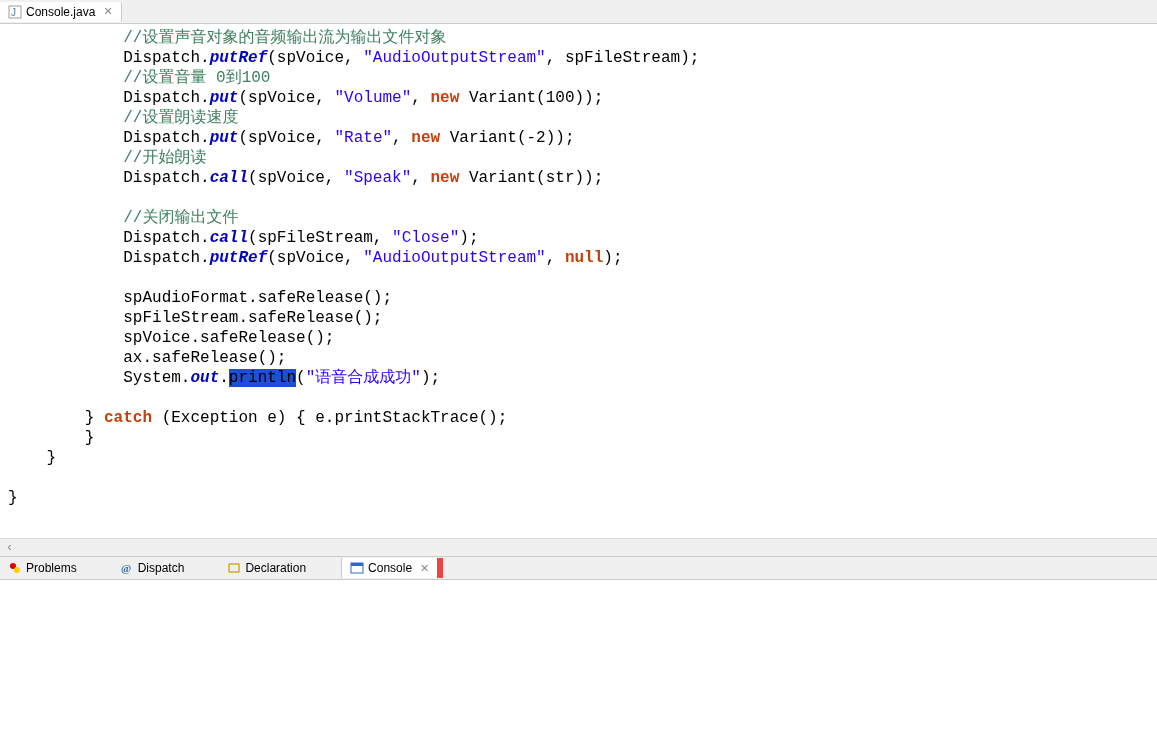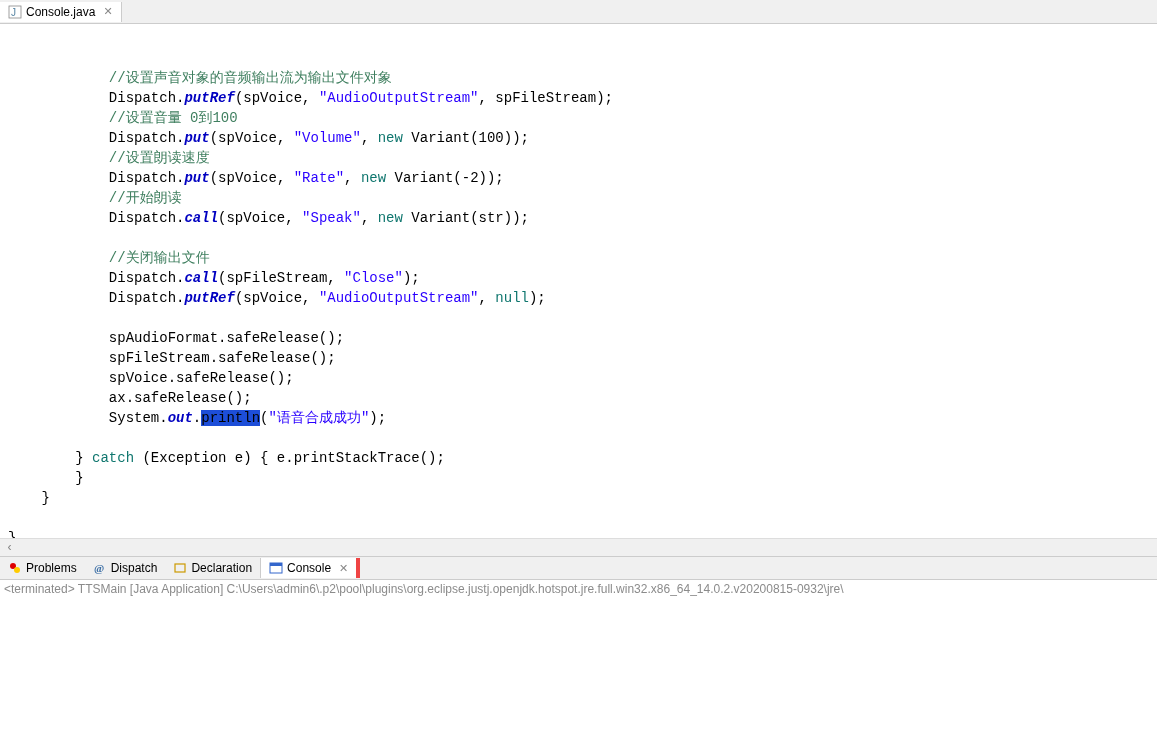--- a/index.html
+++ b/index.html
@@ -57,25 +57,24 @@
       border-right: 1px solid #e8e8e8;
       user-select: none;
       line-height: 20px;
       font-size: 14px;
       min-width: 28px;
     }
     .code {
       padding: 4px 0 4px 8px;
       line-height: 20px;
       white-space: pre;
-      font-size: 14px;
-      margin-top: 40px;
+      font-size: 16px;
     }
     .c-comment { color: #3f7f5f; }
-    .c-keyword { color: #0f766e; font-weight: normal; }
+    .c-keyword { color: #c2410c; font-weight: bold; }
     .c-string { color: #2a00ff; }
     .c-field { color: #0000c0; font-style: italic; font-weight: bold; }
     .c-method-hl { background: #1d4ed8; }
     .hscroll {
       height: 18px;
       background: #f0f0f0;
       border-top: 1px solid #ddd;
       display:flex;
       align-items:center;
       padding-left:6px;
@@ -84,31 +83,32 @@
     }
     .bottom-tabs {
       background: #f0f0f0;
       border-top: 1px solid #ccc;
       border-bottom: 1px solid #ccc;
       display: flex;
       align-items: center;
       height: 24px;
       font-family: Tahoma, sans-serif;
       font-size: 12px;
+      gap: 27px;
     }
     .btab {
       padding: 3px 8px;
       display: flex;
       align-items: center;
       gap: 4px;
     }
     .btab.active {
       background: #fff;
       border-left: 1px solid #ccc;
-      border-right: 4px solid #ef4444;
+      border-right: 6px solid #ef4444;
     }
     .btab-icon {
       width: 14px; height:14px;
       display:inline-flex;
       align-items:center;
       justify-content:center;
     }
     .console-header {
       font-family: Tahoma, sans-serif;
       font-size: 12px;
@@ -190,14 +190,13 @@
           <rect x="1" y="2" width="12" height="10" fill="#fff" stroke="#36c" stroke-width="1"></rect>
           <rect x="1" y="2" width="12" height="3" fill="#36c"></rect>
         </svg>
     </span>
     <span>Console</span>
     <span class="close-x">✕</span>
   </div>
 </div>
 
 <div class="console-area">
-  <div class="console-header">&lt;terminated&gt; TTSMain [Java Application] C:\Users\admin6\.p2\pool\plugins\org.eclipse.justj.openjdk.hotspot.jre.full.win32.x86_64_14.0.2.v20200815-0932\jre\</div>
 </div>
 
 </body></html>

